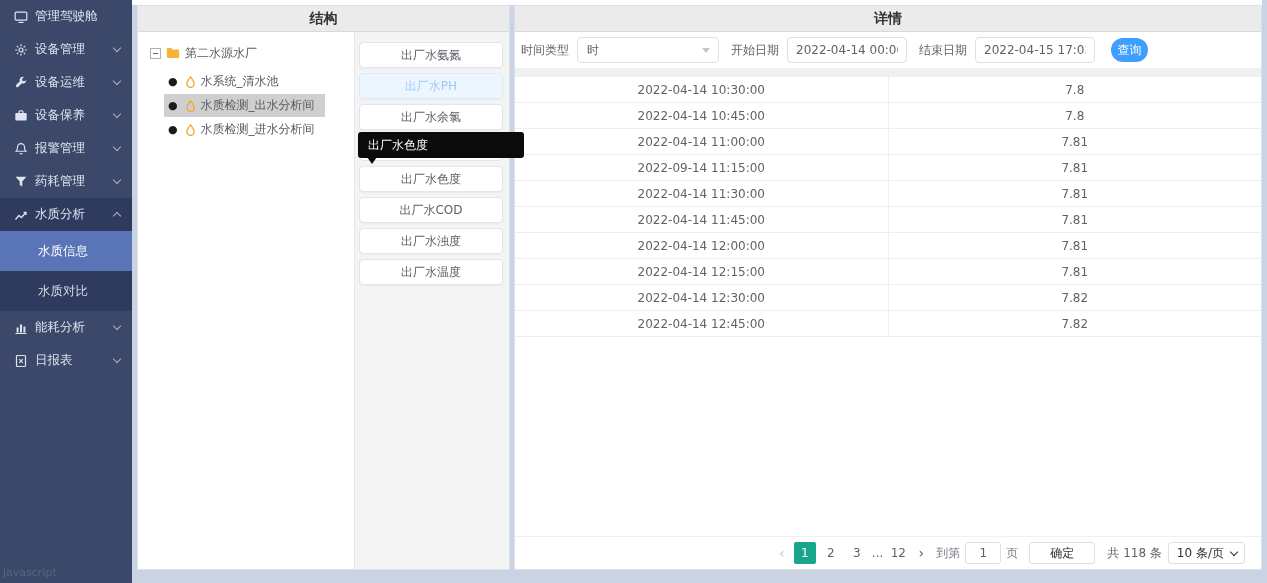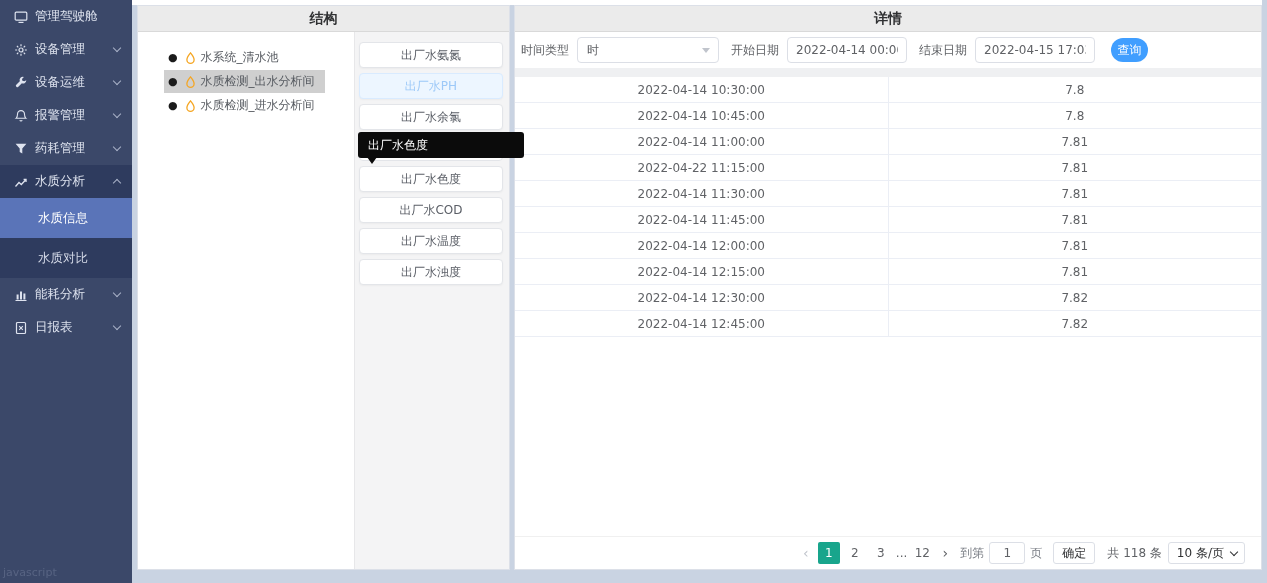--- a/index.html
+++ b/index.html
@@ -65,21 +65,21 @@
   .t-row.head .t-cell { color:#85888E; }
 
   .pagination { position:absolute; left:0; right:0; bottom:0; height:33px; border-top:1px solid #F0F0F0; display:flex; align-items:center; justify-content:flex-end; padding-right:16px; font-size:12px; color:#606266; }
   .pg-arrow { width:20px; text-align:center; font-size:14px; cursor:pointer; }
   .pg-arrow.disabled { color:#C0C4CC; cursor:default; }
   .pg-num { min-width:22px; height:22px; line-height:22px; text-align:center; margin:0 2px; border-radius:2px; cursor:pointer; }
   .pg-num.active { background:#18A58C; color:#fff; cursor:default; }
   .pg-ellipsis { margin:0 2px; color:#606266; }
   .pg-text { margin:0 5px; color:#7A7E85; white-space:nowrap; }
   .pg-goto { width:36px; height:22px; border:1px solid #DCDFE6; border-radius:3px; text-align:center; font-size:12px; color:#606266; font-family:inherit; }
-  .pg-confirm { height:22px; padding:0 8px; margin:0 6px; background:#fff; border:1px solid #DCDFE6; border-radius:3px; font-size:12px; color:#303133; cursor:pointer; font-family:inherit; }
+  .pg-confirm { height:22px; padding:0 20px; margin:0 6px; background:#fff; border:1px solid #DCDFE6; border-radius:3px; font-size:12px; color:#303133; cursor:pointer; font-family:inherit; }
   .pg-total { margin:0 6px; white-space:nowrap; color:#606266; }
   .pg-size { position:relative; height:22px; border:1px solid #DCDFE6; border-radius:3px; line-height:20px; padding:0 20px 0 8px; background:#fff; cursor:pointer; color:#303133; white-space:nowrap; }
   .pg-size .sel-chev { position:absolute; right:7px; top:6px; width:6px; height:6px; border-right:1.4px solid #303133; border-bottom:1.4px solid #303133; transform:rotate(45deg); }
 </style>
 </head>
 <body>
 
 <div class="sidebar">
   <div class="sb-item">
     <span class="sb-icon">
@@ -100,20 +100,30 @@
     <span class="sb-label">设备管理</span>
     <span class="chev down"></span>
   </div>
   <div class="sb-item">
     <span class="sb-icon">
         <svg width="14" height="14" viewBox="0 0 14 14">
           <path d="M12.3 4.2a3.3 3.3 0 0 1-4.4 3.1L4.6 10.6a1.5 1.5 0 1 1-2.1-2.1L5.8 5.2a3.3 3.3 0 0 1 4.1-4.3L8 2.9l.4 1.9 1.9.4z" fill="#DEE3EF"></path>
         </svg>
       </span>
     <span class="sb-label">设备运维</span>
+    <span class="chev down"></span>
+  </div>
+  <div class="sb-item">
+    <span class="sb-icon">
+        <svg width="14" height="14" viewBox="0 0 14 14">
+          <rect x="1.3" y="4" width="11.4" height="7.6" rx="1" fill="#DEE3EF"></rect>
+          <path d="M5 4V3a1.2 1.2 0 0 1 1.2-1.2h1.6A1.2 1.2 0 0 1 9 3v1" fill="none" stroke="#DEE3EF" stroke-width="1.2"></path>
+        </svg>
+      </span>
+    <span class="sb-label">设备保养</span>
     <span class="chev down"></span>
   </div>
   <div class="sb-item">
     <span class="sb-icon">
         <svg width="14" height="14" viewBox="0 0 14 14">
           <path d="M7 1.6c-2.1 0-3.5 1.6-3.5 3.7 0 2.5-.8 3.5-1.4 4h9.8c-.6-.5-1.4-1.5-1.4-4 0-2.1-1.4-3.7-3.5-3.7z" fill="none" stroke="#DEE3EF" stroke-width="1.1"></path>
           <path d="M5.8 11.2a1.3 1.3 0 0 0 2.4 0" fill="none" stroke="#DEE3EF" stroke-width="1.1"></path>
         </svg>
       </span>
     <span class="sb-label">报警管理</span>
@@ -173,20 +183,29 @@
 
   <div class="status-hint">javascript</div>
 </div>
 
 <div class="top-strip"></div>
 
 <div class="panel panel-structure">
   <div class="panel-header">结构</div>
   <div class="structure-body">
     <div class="tree-area">
+      <div class="tree-root">
+        <span class="expand-box"></span>
+        <span class="tree-ic">
+            <svg width="14" height="12" viewBox="0 0 14 12">
+              <path d="M.8 2.2C.8 1.5 1.3 1 2 1h3.1l1.3 1.5H12c.7 0 1.2.5 1.2 1.2v6.1c0 .7-.5 1.2-1.2 1.2H2c-.7 0-1.2-.5-1.2-1.2z" fill="#F7B239"></path>
+            </svg>
+          </span>
+        <span>第二水源水厂</span>
+      </div>
       <div class="tree-children">
         <div class="tree-child">
           <span class="bullet">●</span>
           <span class="tree-ic">
               <svg width="11" height="12" viewBox="0 0 11 12">
                 <path d="M5.5.9S1.9 5.2 1.9 7.7a3.6 3.6 0 0 0 7.2 0C9.1 5.2 5.5.9 5.5.9z" fill="none" stroke="#F5A623" stroke-width="1.3"></path>
               </svg>
             </span>
           <span>水系统_清水池</span>
         </div>
@@ -210,22 +229,22 @@
         </div>
       </div>
     </div>
     <div class="btn-col">
       <div class="s-btn">出厂水氨氮</div>
       <div class="s-btn selected">出厂水PH</div>
       <div class="s-btn">出厂水余氯</div>
       <div class="btn-slot"></div>
       <div class="s-btn">出厂水色度</div>
       <div class="s-btn">出厂水COD</div>
+      <div class="s-btn">出厂水浊度</div>
       <div class="s-btn">出厂水温度</div>
-      <div class="s-btn">出厂水浊度</div>
     </div>
   </div>
 </div>
 
 <div class="tooltip">出厂水色度</div>
 
 <div class="panel panel-detail">
   <div class="panel-header">详情</div>
   <div class="detail-body">
     <div class="filter-row">
@@ -248,21 +267,21 @@
       </div>
       <div class="t-row">
         <div class="t-cell">2022-04-14 10:45:00</div>
         <div class="t-cell">7.8</div>
       </div>
       <div class="t-row">
         <div class="t-cell">2022-04-14 11:00:00</div>
         <div class="t-cell">7.81</div>
       </div>
       <div class="t-row">
-        <div class="t-cell">2022-04-22 11:15:00</div>
+        <div class="t-cell">2022-09-14 11:15:00</div>
         <div class="t-cell">7.81</div>
       </div>
       <div class="t-row">
         <div class="t-cell">2022-04-14 11:30:00</div>
         <div class="t-cell">7.81</div>
       </div>
       <div class="t-row">
         <div class="t-cell">2022-04-14 11:45:00</div>
         <div class="t-cell">7.81</div>
       </div>

